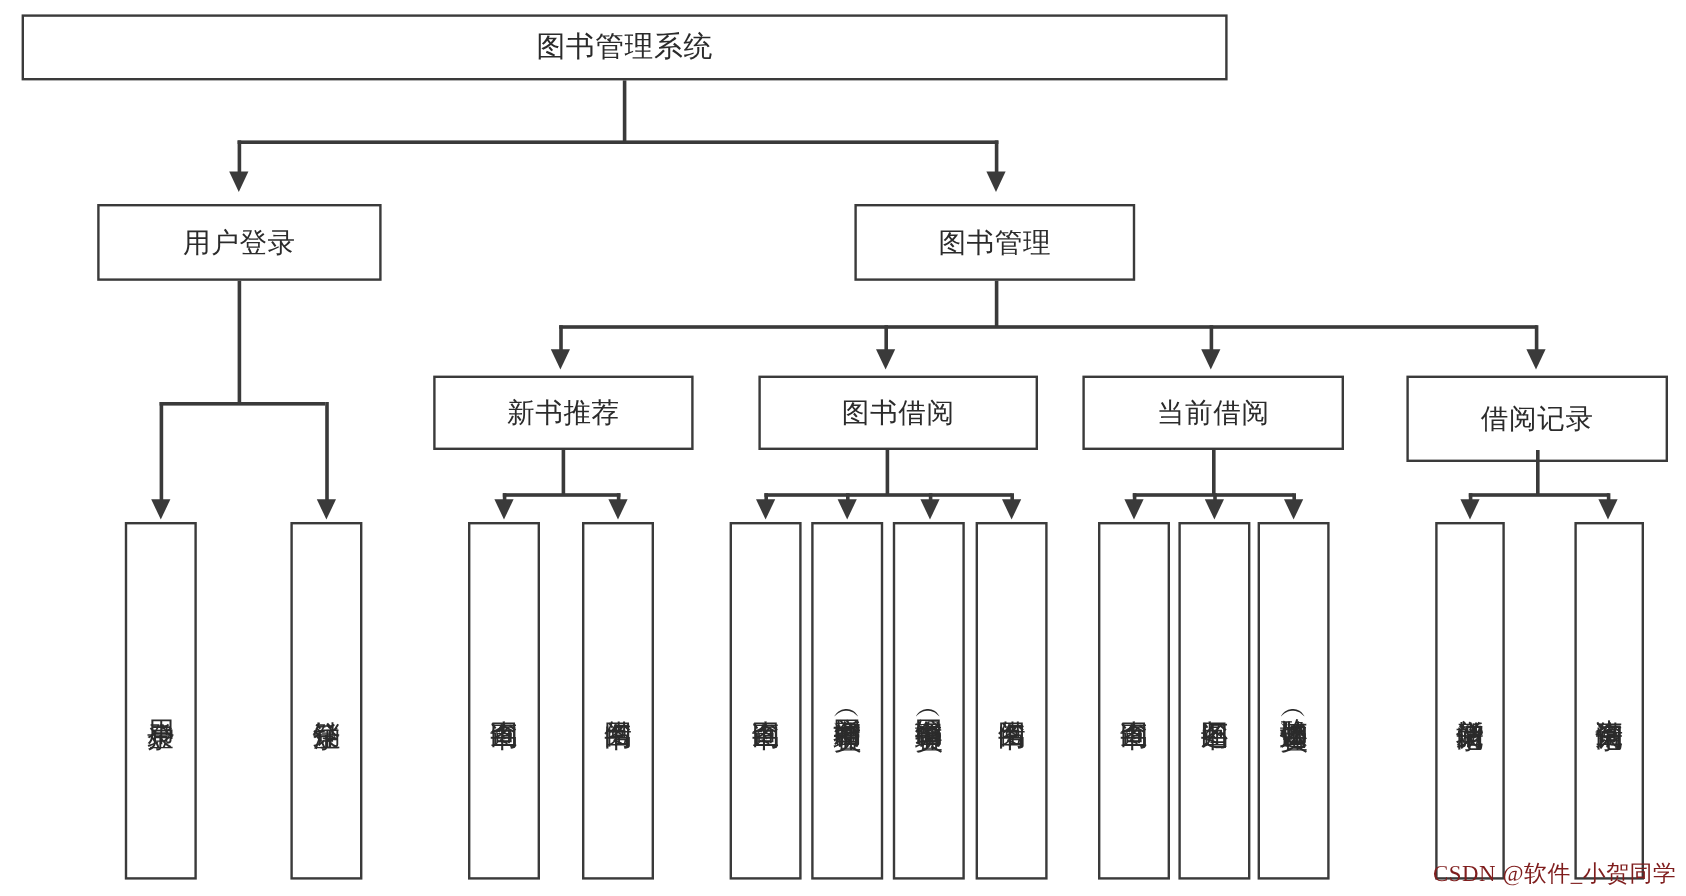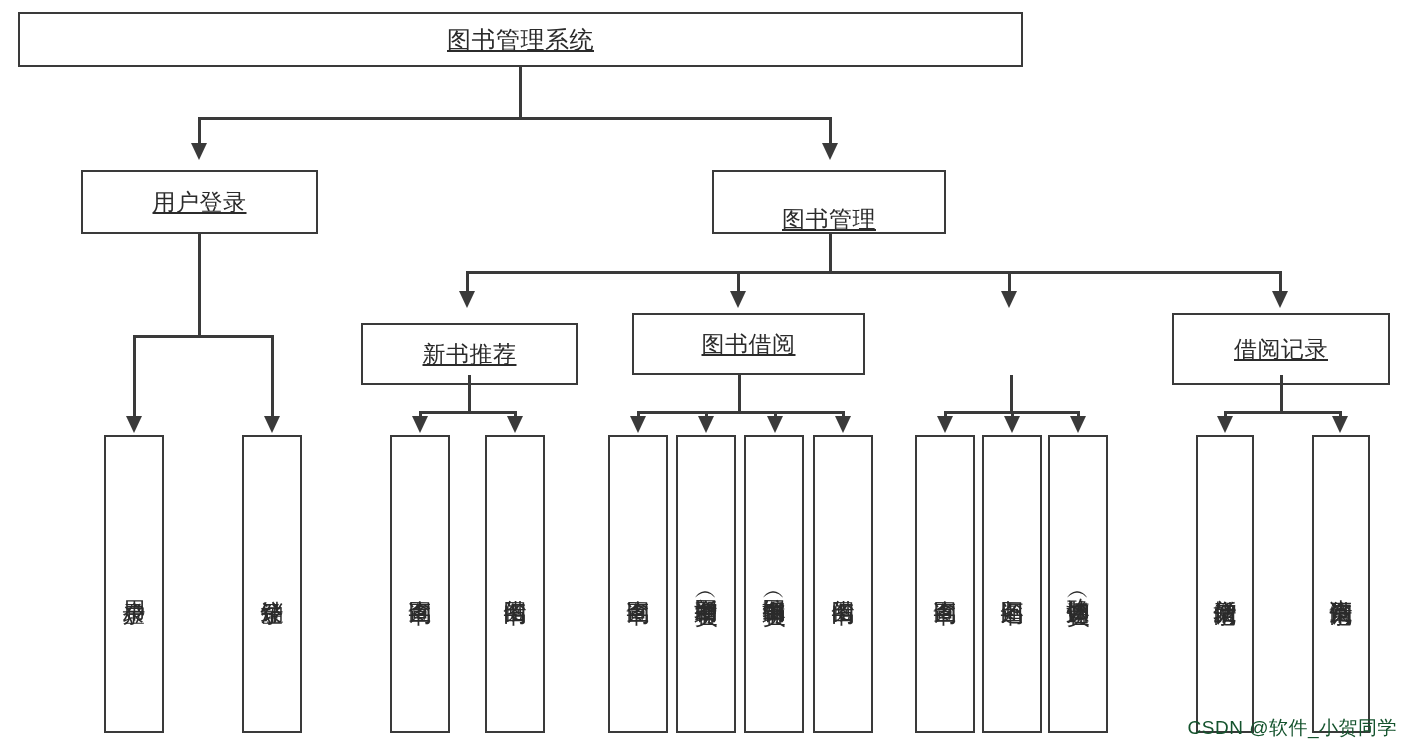--- a/index.html
+++ b/index.html
@@ -24,21 +24,20 @@
     background: #ffffff;
     display: flex;
     align-items: center;
     justify-content: center;
     color: #2b2b2b;
   }
   .node.h {           
     font-size: 23px;
     line-height: 1.15;
     letter-spacing: 0.5px;
-    text-decoration: underline;
   }
   .node.v {           
     font-size: 23px;
     line-height: 1.18;
     padding: 4px 2px;
   }
   .node.v .vtext {
     writing-mode: vertical-rl;
     text-orientation: upright;
     white-space: nowrap;
@@ -63,24 +62,25 @@
     border-right: 8px solid transparent;
     border-top: 17px solid #3a3a3a;
   }
 
   
   #watermark {
     position: absolute;
     right: 8px;
     bottom: 6px;
     font-size: 19px;
-    color: #14532d;
+    color: #7f1d1d;
     letter-spacing: 0.5px;
     white-space: nowrap;
     user-select: none;
+    font-family: Liberation Serif, serif;
   }
 </style>
 </head>
 <body>
 
 <div id="canvas">
 
   <div class="node h root" style="left:18px; top:12px; width:1005px; height:55px;">
     <span>图书管理系统</span>
   </div>
@@ -90,21 +90,21 @@
   <div class="ln h" style="left:198px; top:117px; width:634px; height:2.5px;"></div>
 
   <div class="ln v" style="left:198px; top:117px; height:28px;"></div>
   <div class="arrow" style="left:191px; top:143px;"></div>
   <div class="ln v" style="left:829px; top:117px; height:28px;"></div>
   <div class="arrow" style="left:822px; top:143px;"></div>
 
   <div class="node h" style="left:81px; top:170px; width:237px; height:64px;">
     <span>用户登录</span>
   </div>
-  <div class="node h" style="left:712px; top:170px; width:234px; height:64px;align-items:flex-end;">
+  <div class="node h" style="left:712px; top:170px; width:234px; height:64px;">
     <span>图书管理</span>
   </div>
 
   <div class="ln v" style="left:198px; top:234px; height:102px;"></div>
   <div class="ln h" style="left:133px; top:335px; width:138px;"></div>
   <div class="ln v" style="left:133px; top:335px; height:83px;"></div>
   <div class="arrow" style="left:126px; top:416px;"></div>
   <div class="ln v" style="left:271px; top:335px; height:83px;"></div>
   <div class="arrow" style="left:264px; top:416px;"></div>
 
@@ -112,25 +112,28 @@
   <div class="ln h" style="left:466px; top:271px; width:815px;"></div>
   <div class="ln v" style="left:466px; top:271px; height:22px;"></div>
   <div class="arrow" style="left:459px; top:291px;"></div>
   <div class="ln v" style="left:737px; top:271px; height:22px;"></div>
   <div class="arrow" style="left:730px; top:291px;"></div>
   <div class="ln v" style="left:1008px; top:271px; height:22px;"></div>
   <div class="arrow" style="left:1001px; top:291px;"></div>
   <div class="ln v" style="left:1279px; top:271px; height:22px;"></div>
   <div class="arrow" style="left:1272px; top:291px;"></div>
 
-  <div class="node h" style="left:361px; top:323px; width:217px; height:62px;text-align:center;">
+  <div class="node h" style="left:361px; top:313px; width:217px; height:62px;text-align:center;">
     <span>新书推荐</span>
   </div>
   <div class="node h" style="left:632px; top:313px; width:233px; height:62px;">
     <span>图书借阅</span>
+  </div>
+  <div class="node h" style="left:902px; top:313px; width:218px; height:62px;">
+    <span>当前借阅</span>
   </div>
   <div class="node h" style="left:1172px; top:313px; width:218px; height:72px;">
     <span>借阅记录</span>
   </div>
 
   <div class="ln v" style="left:468px; top:375px; height:38px;"></div>
   <div class="ln h" style="left:419px; top:411px; width:98px;"></div>
   <div class="ln v" style="left:419px; top:411px; height:8px;"></div>
   <div class="arrow" style="left:412px; top:416px;"></div>
   <div class="ln v" style="left:514px; top:411px; height:8px;"></div>

